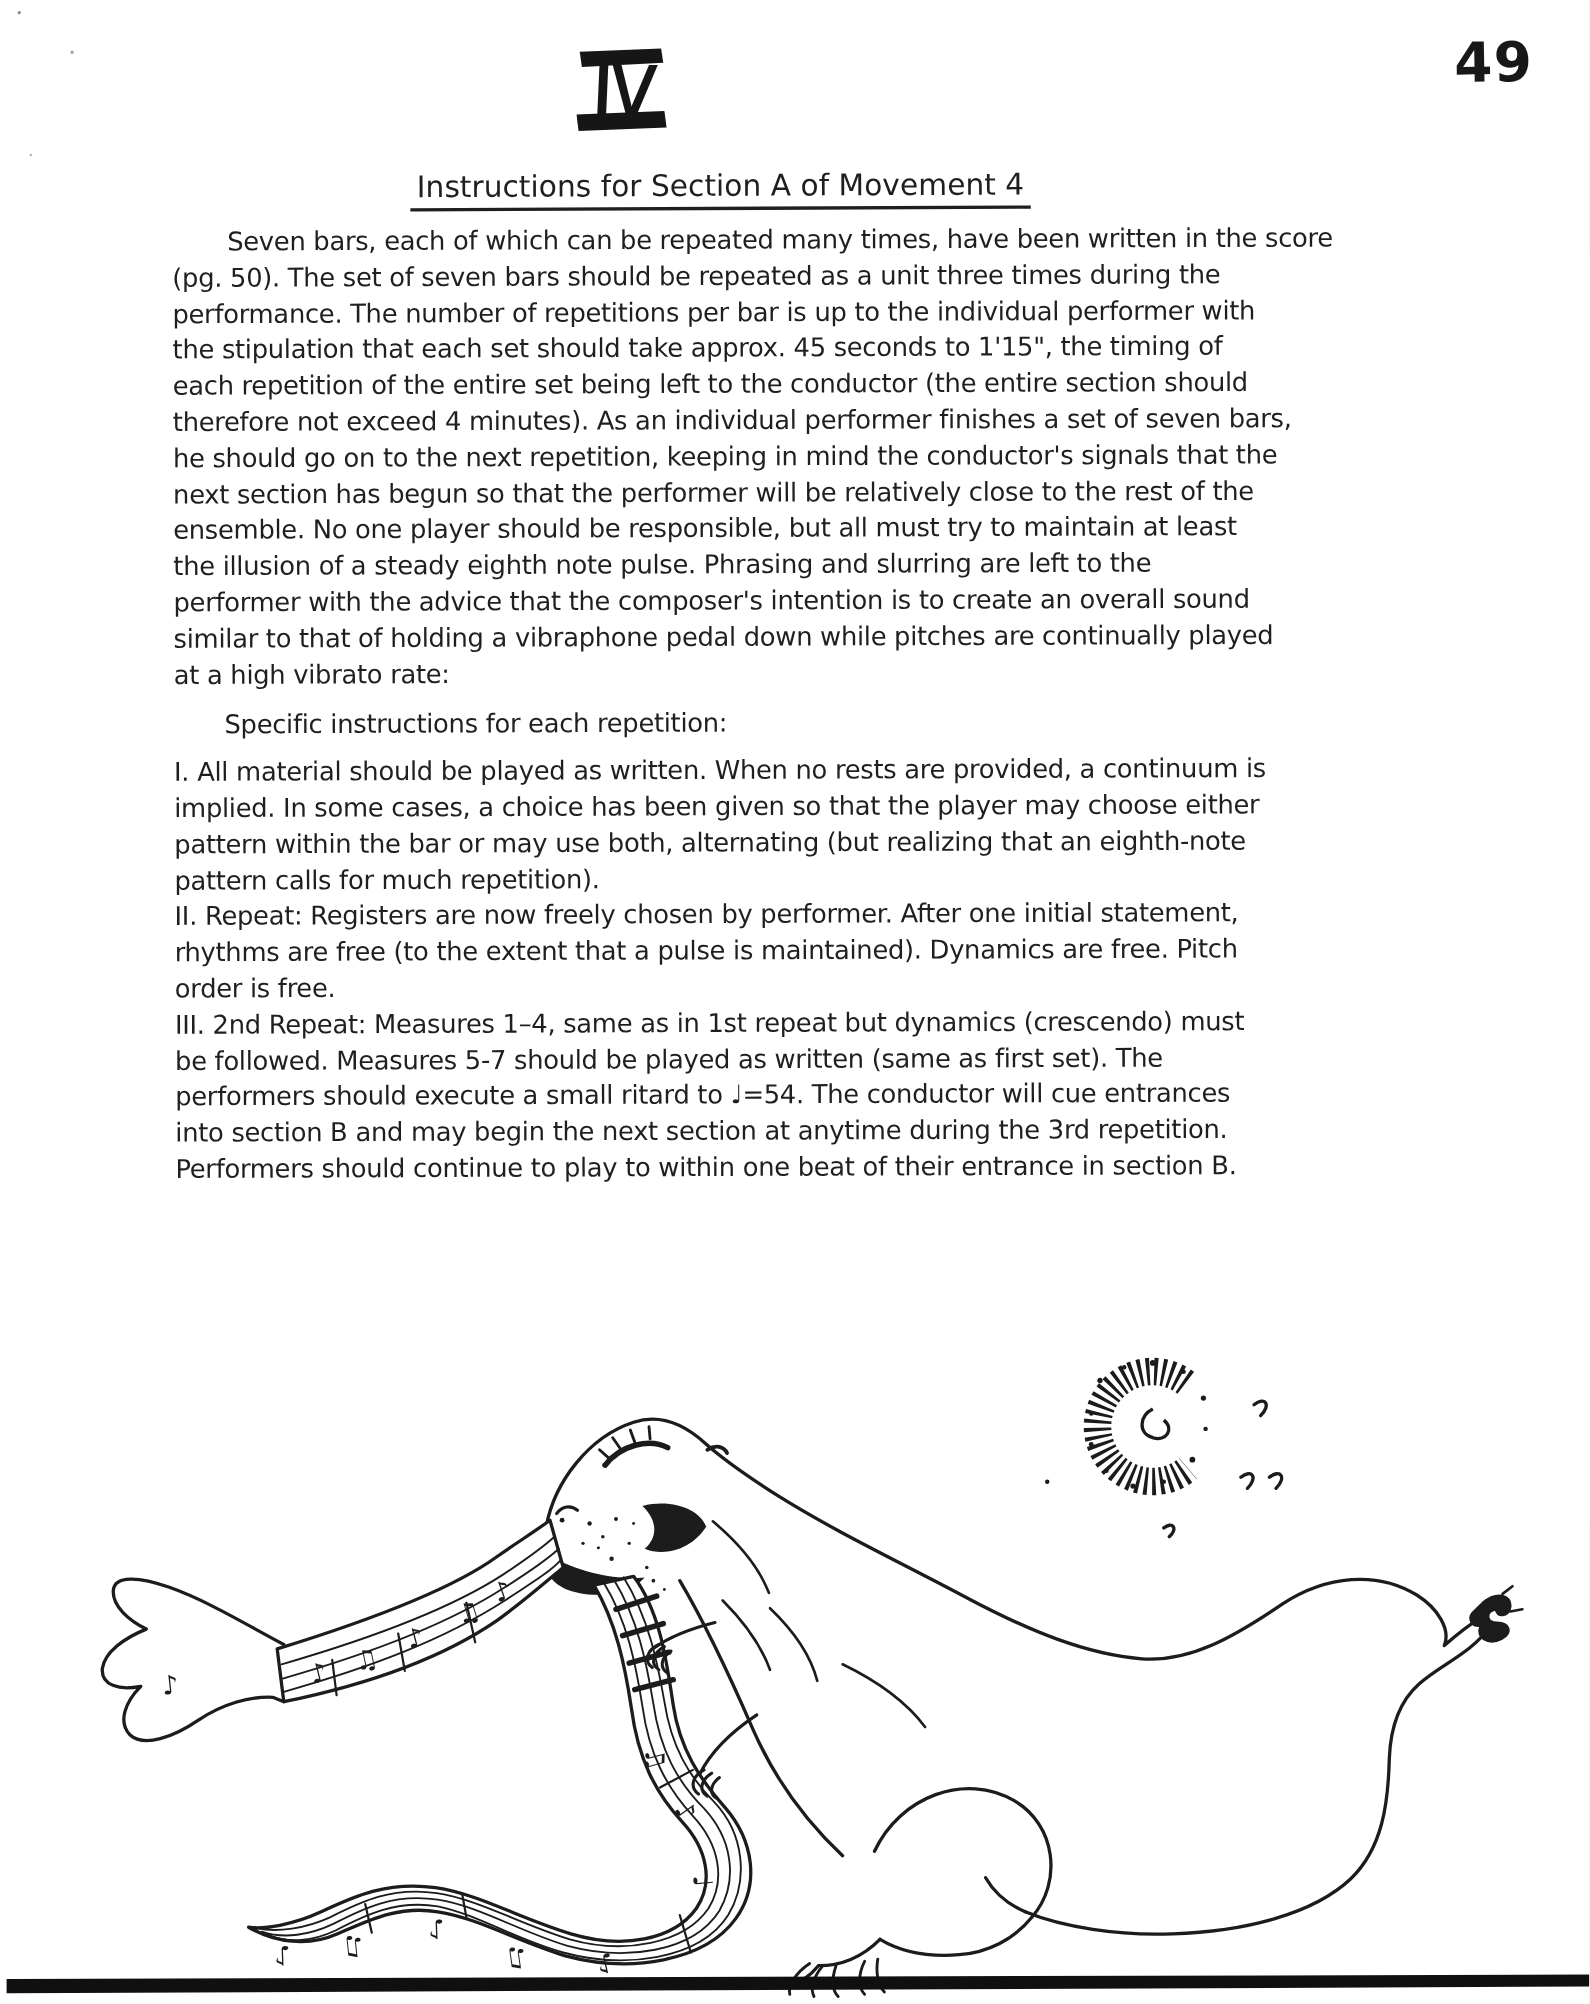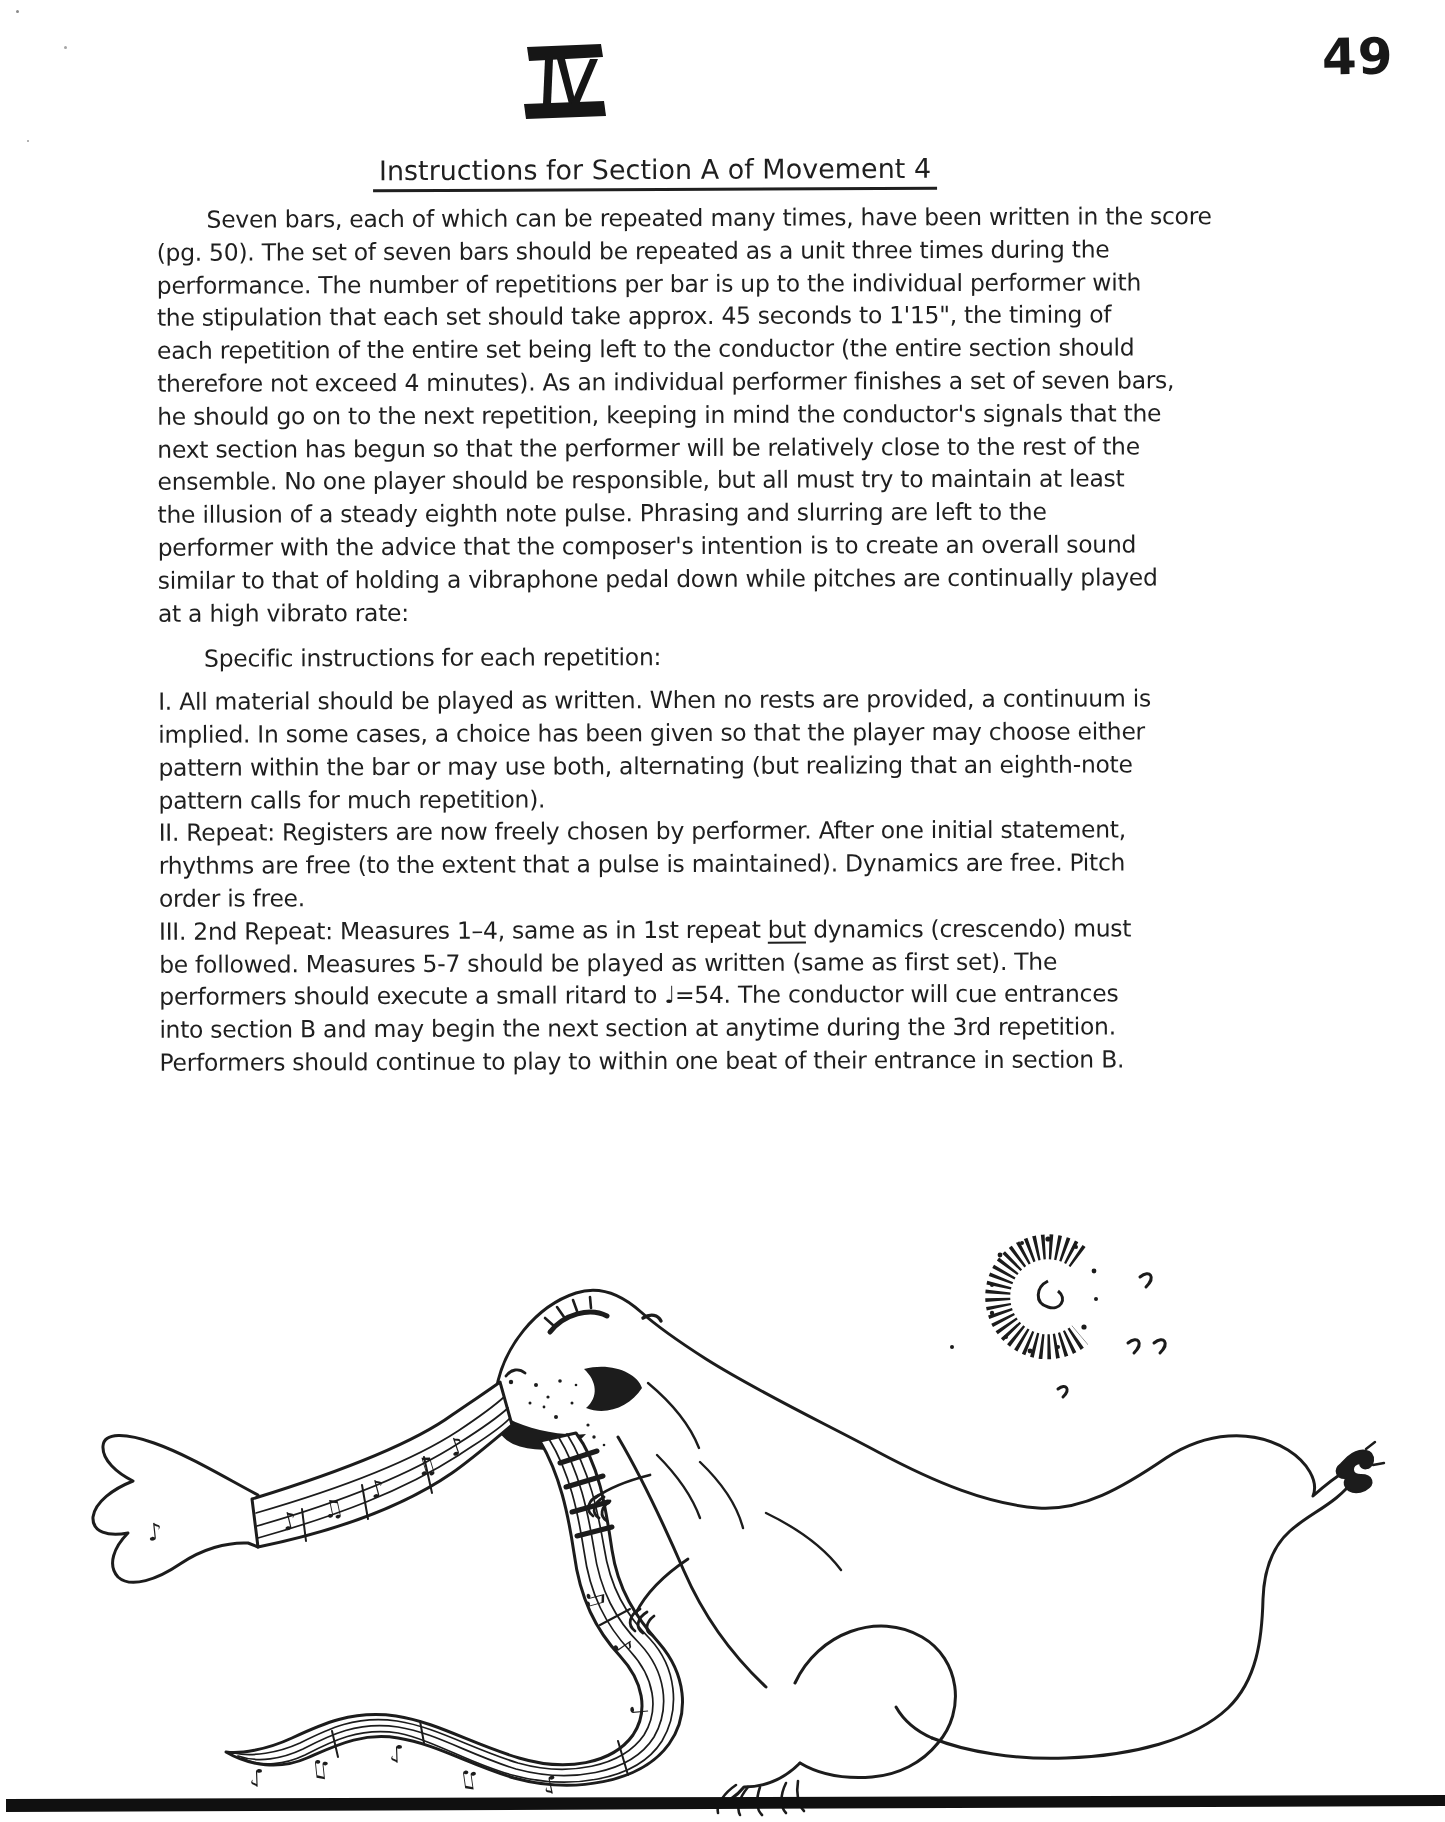--- a/index.html
+++ b/index.html
@@ -20,21 +20,21 @@
     display:inline-block;font-size:27px;letter-spacing:0px;
     border-bottom:3px solid #1f1f1f;padding:0 6px 3px 6px;
   }
   .text-block{
     position:absolute;left:158px;top:202px;width:1040px;
     font-size:23.5px;letter-spacing:-0.3px;transform:rotate(-0.2deg);
   }
   .hl{line-height:32.8px;white-space:nowrap;height:32.8px;}
   .ind1{text-indent:50px;}
   .heading{margin:13px 0 10px 0;text-indent:46px;}
-  .u{text-decoration:underline;text-underline-offset:4px;text-decoration-thickness:2px;}
+  .u{text-underline-offset:4px;text-decoration-thickness:2px;}
   .illustration{position:absolute;left:0;top:1085px;width:1445px;height:737px;}
 </style>
 </head>
 <body>
 
 <div class="page">
 
   <div class="speck" style="left:16px;top:10px;width:3px;height:3px;background:#8a8a8a;"></div>
   <div class="speck" style="left:64px;top:46px;width:3px;height:3px;background:#a5a5a5;"></div>
   <div class="speck" style="left:27px;top:140px;width:2px;height:2px;background:#9a9a9a;"></div>

